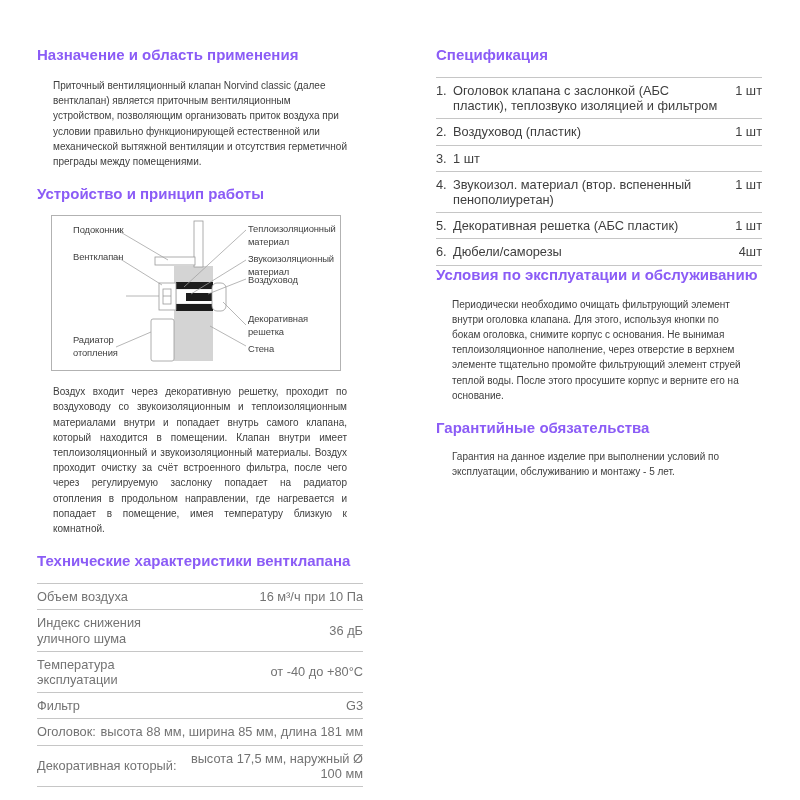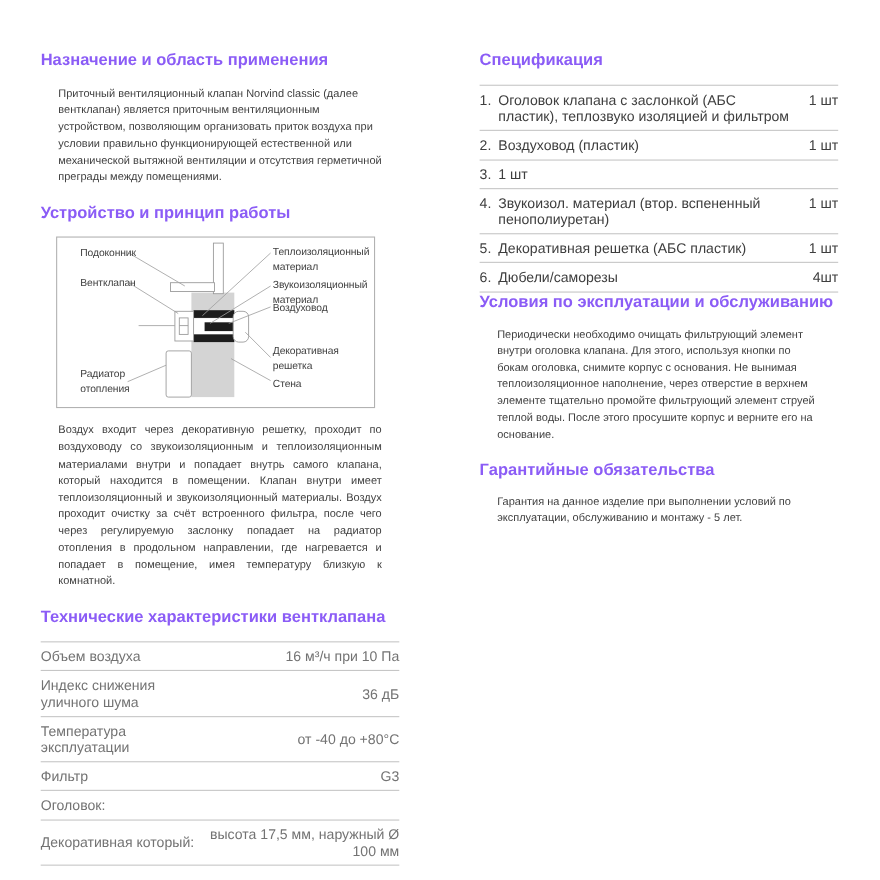--- a/index.html
+++ b/index.html
@@ -145,20 +145,21 @@
       <div class="trow">
         <div class="tlabel">Температура эксплуатации</div>
         <div class="tvalue">от -40 до +80°С</div>
       </div>
       <div class="trow">
         <div class="tlabel">Фильтр</div>
         <div class="tvalue">G3</div>
       </div>
       <div class="trow">
         <div class="tlabel">Оголовок:</div>
+        <div class="tvalue">высота 88 мм, ширина 85 мм, длина 181 мм</div>
       </div>
       <div class="trow">
         <div class="tlabel">Декоративная который:</div>
         <div class="tvalue">высота 17,5 мм, наружный Ø 100 мм</div>
       </div>
 
     </div>
   </div>
 
   <div class="col">

